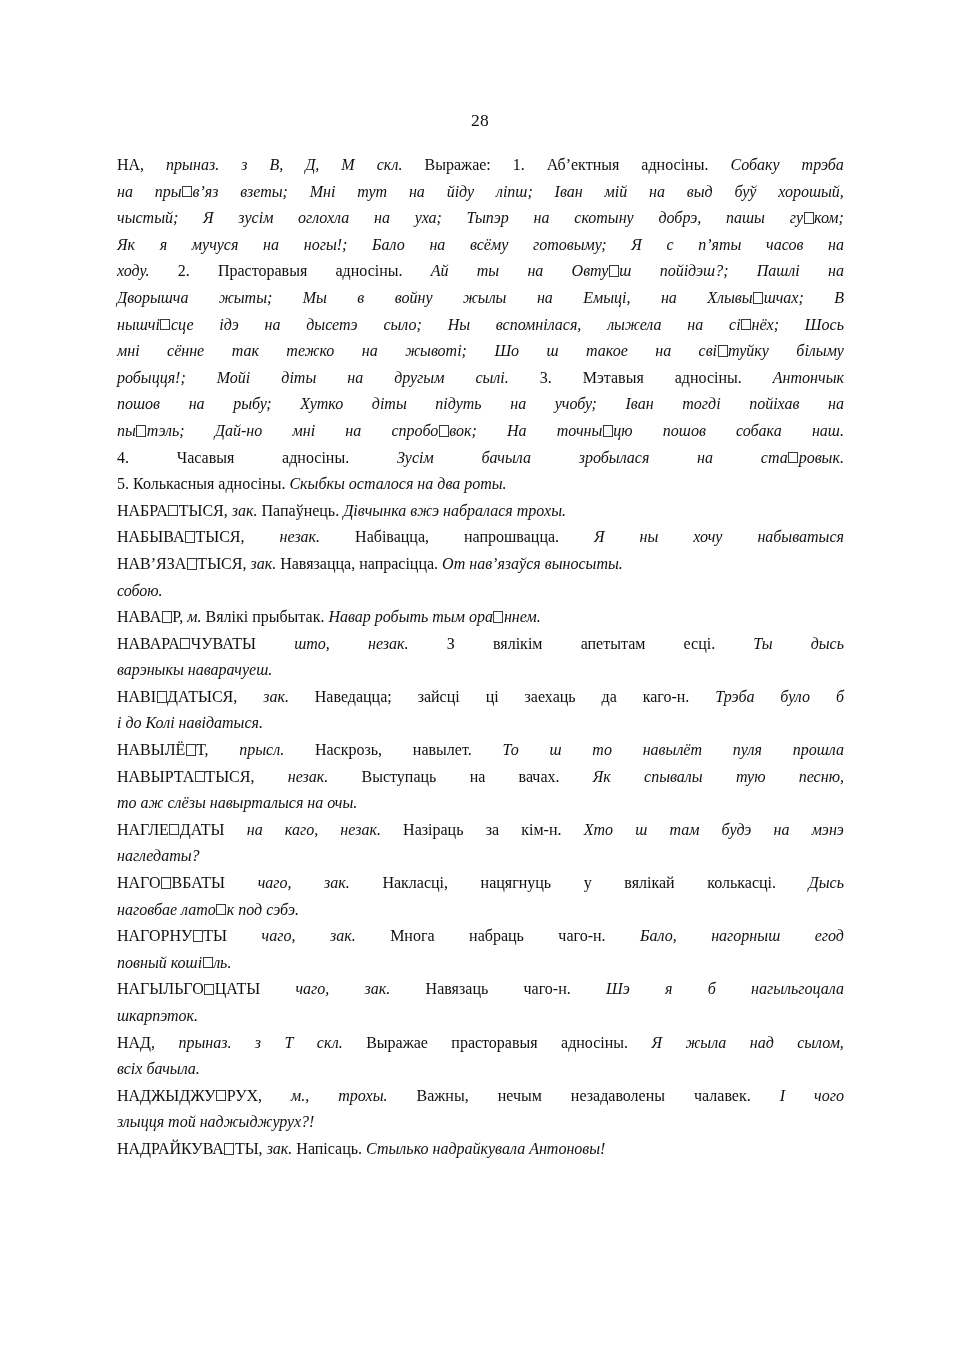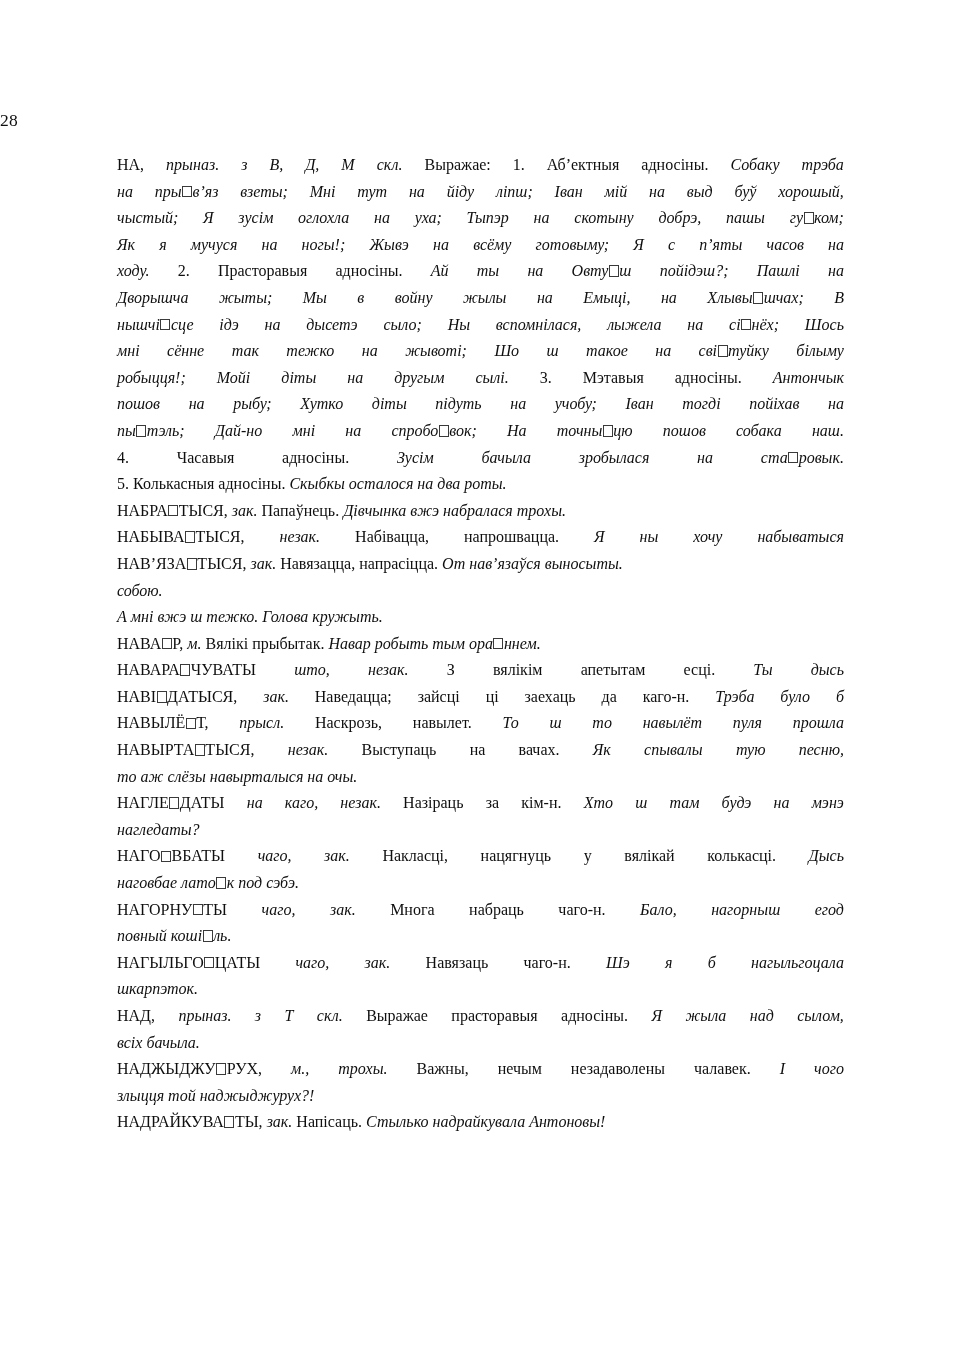--- a/index.html
+++ b/index.html
@@ -20,20 +20,21 @@
     height: 1357px;
     position: relative;
     background: #ffffff;
     box-sizing: border-box;
   }
   .folio {
     position: absolute;
     top: 112px;
     left: 0;
     width: 960px;
+    text-align: center;
     font-size: 17.5px;
     line-height: 1;
     letter-spacing: 0.3px;
   }
   .textblock {
     position: absolute;
     top: 152px;
     left: 117px;
     width: 727px;
   }
@@ -126,21 +127,21 @@
         <span class="w it">добрэ,</span>
         <span class="w it">пашы</span>
         <span class="w it">гу<span class="tofu"></span>ком;</span>
       </div>
       <div class="ln">
         <span class="w it">Як</span>
         <span class="w it">я</span>
         <span class="w it">мучуся</span>
         <span class="w it">на</span>
         <span class="w it">ногы!;</span>
-        <span class="w it">Жывэ</span>
+        <span class="w it">Бало</span>
         <span class="w it">на</span>
         <span class="w it">всёму</span>
         <span class="w it">готовыму;</span>
         <span class="w it">Я</span>
         <span class="w it">с</span>
         <span class="w it">п’яты</span>
         <span class="w it">часов</span>
         <span class="w it">на</span>
       </div>
       <div class="ln">
@@ -251,46 +252,47 @@
         <span class="w it">незак.</span>
         <span class="w rm">Набівацца,</span>
         <span class="w rm">напрошвацца.</span>
         <span class="w it">Я</span>
         <span class="w it">ны</span>
         <span class="w it">хочу</span>
         <span class="w it">набыватыся</span>
       </div>
       <div class="ln last"><span class="w rm">НАВ’ЯЗА<span class="tofu"></span>ТЫСЯ,</span> <span class="w it">зак.</span> <span class="w rm">Навязацца,</span> <span class="w rm">напрасіцца.</span> <span class="w it">От</span> <span class="w it">нав’язаўся</span> <span class="w it">выносыты.</span></div>
       <div class="ln last"><span class="w it">собою.</span></div>
-      <div class="ln last"><span class="w it">А</span> <span class="w it">мні</span> <span class="w it">вжэ</span> <span class="w it">ш</span> <span class="w it">тежко.</span> <span class="w it">Голова</span> <span class="w it">кружыть.</span></div>
       <div class="ln last"><span class="w rm">НАВА<span class="tofu"></span>Р,</span> <span class="w it">м.</span> <span class="w rm">Вялікі</span> <span class="w rm">прыбытак.</span> <span class="w it">Навар</span> <span class="w it">робыть</span> <span class="w it">тым</span> <span class="w it">ора<span class="tofu"></span>ннем.</span></div>
       <div class="ln">
         <span class="w rm">НАВАРА<span class="tofu"></span>ЧУВАТЫ</span>
         <span class="w it">што,</span>
         <span class="w it">незак.</span>
         <span class="w rm">З</span>
         <span class="w rm">вялікім</span>
         <span class="w rm">апетытам</span>
         <span class="w rm">есці.</span>
         <span class="w it">Ты</span>
         <span class="w it">дысь</span>
       </div>
+      <div class="ln last"><span class="w it">варэныкы</span> <span class="w it">наварачуеш.</span></div>
       <div class="ln">
         <span class="w rm">НАВІ<span class="tofu"></span>ДАТЫСЯ,</span>
         <span class="w it">зак.</span>
         <span class="w rm">Наведацца;</span>
         <span class="w rm">зайсці</span>
         <span class="w rm">ці</span>
         <span class="w rm">заехаць</span>
         <span class="w rm">да</span>
         <span class="w rm">каго-н.</span>
         <span class="w it">Трэба</span>
         <span class="w it">було</span>
         <span class="w it">б</span>
       </div>
+      <div class="ln last"><span class="w it">і</span> <span class="w it">до</span> <span class="w it">Колі</span> <span class="w it">навідатыся.</span></div>
       <div class="ln">
         <span class="w rm">НАВЫЛЁ<span class="tofu"></span>Т,</span>
         <span class="w it">прысл.</span>
         <span class="w rm">Наскрозь,</span>
         <span class="w rm">навылет.</span>
         <span class="w it">То</span>
         <span class="w it">ш</span>
         <span class="w it">то</span>
         <span class="w it">навылёт</span>
         <span class="w it">пуля</span>

